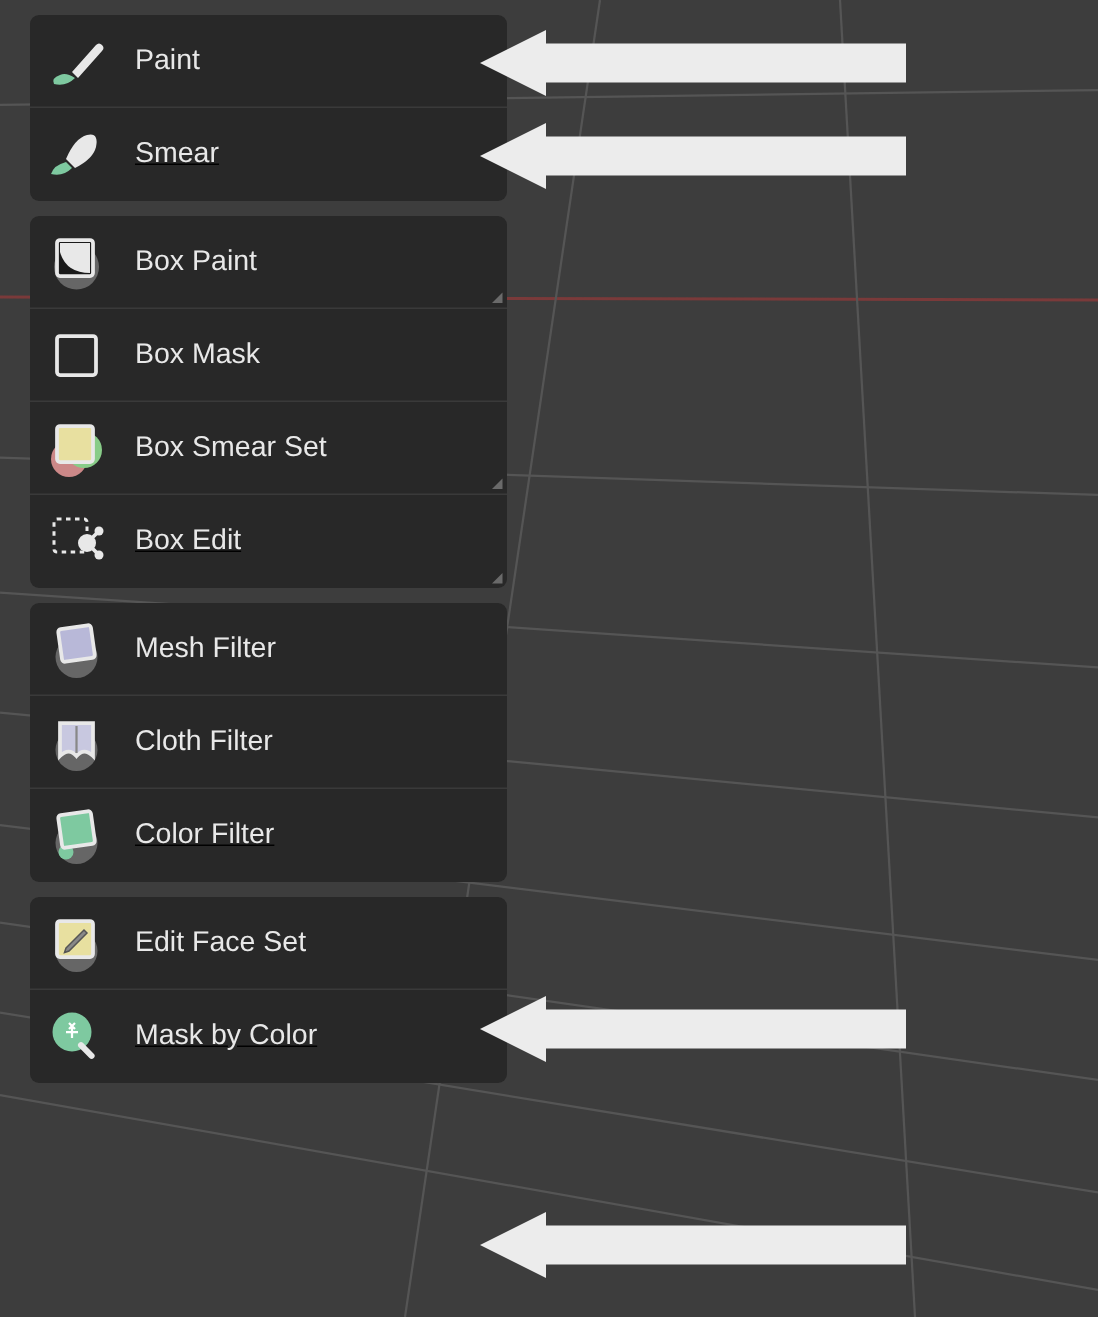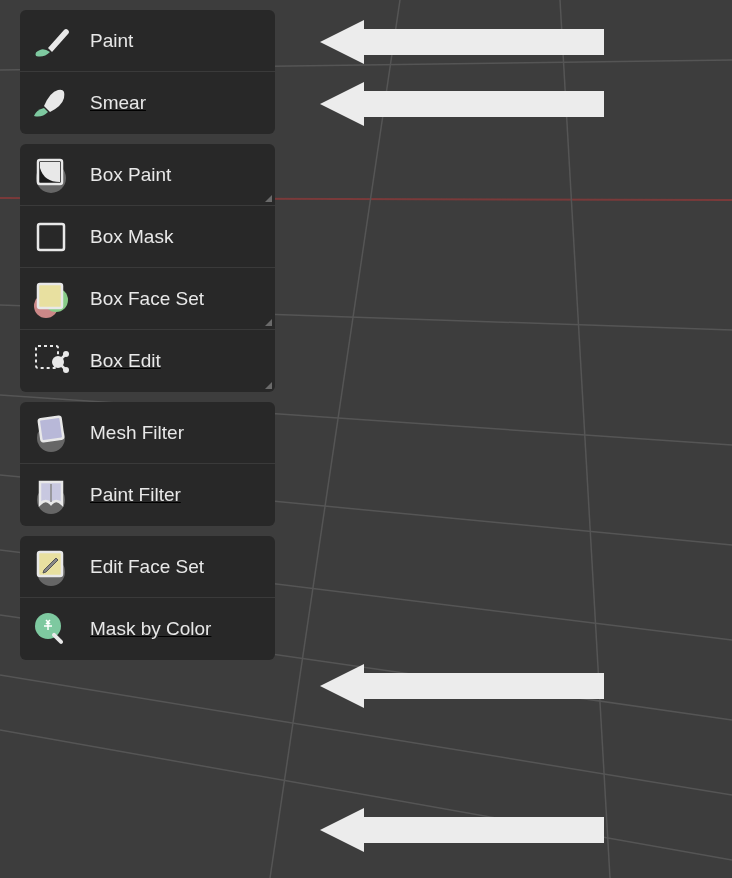--- a/index.html
+++ b/index.html
@@ -19,21 +19,21 @@
   }
   .grid-lines {
     position: absolute;
     inset: 0;
     z-index: 1;
   }
   .tool-panel {
     position: absolute;
     left: 20px;
     top: 10px;
-    width: 255px;
+    width: 318px;
     z-index: 10;
   }
   .tool-group {
     margin-bottom: 10px;
     border-radius: 6px;
     overflow: hidden;
   }
   .tool-item {
     display: flex;
     align-items: center;
@@ -148,21 +148,21 @@
       <span class="tool-label">Box Mask</span>
     </div>
     <div class="tool-item">
       <span class="tool-icon">
         <svg viewBox="0 0 42 42" width="42" height="42">
           <circle cx="16" cy="28" r="12" fill="#c88"></circle>
           <circle cx="26" cy="22" r="12" fill="#8c8"></circle>
           <rect x="8" y="6" width="24" height="24" rx="2" fill="#e8e0a0" stroke="#e8e8e8" stroke-width="2.5"></rect>
         </svg>
       </span>
-      <span class="tool-label">Box Face Set</span>
+      <span class="tool-label">Box Smear Set</span>
       <span class="expand-tri"></span>
     </div>
     <div class="tool-item">
       <span class="tool-icon">
         <svg viewBox="0 0 42 42" width="42" height="42">
           <rect x="6" y="6" width="22" height="22" rx="2" fill="none" stroke="#e8e8e8" stroke-width="2" stroke-dasharray="3 3"></rect>
           <circle cx="28" cy="22" r="6" fill="#e8e8e8"></circle>
           <path d="M 28 22 L 36 14 M 28 22 L 36 30" stroke="#e8e8e8" stroke-width="2.5"></path>
           <circle cx="36" cy="14" r="3" fill="#e8e8e8"></circle>
           <circle cx="36" cy="30" r="3" fill="#e8e8e8"></circle>
@@ -184,21 +184,31 @@
       <span class="tool-label">Mesh Filter</span>
     </div>
     <div class="tool-item">
       <span class="tool-icon">
         <svg viewBox="0 0 42 42" width="42" height="42">
           <circle cx="21" cy="26" r="14" fill="#666"></circle>
           <path d="M 10 8 L 32 8 L 32 30 Q 26 24 21 30 Q 16 24 10 30 Z" fill="#c8c8e0" stroke="#e8e8e8" stroke-width="2.5"></path>
           <line x1="21" y1="10" x2="21" y2="28" stroke="#888" stroke-width="1.5"></line>
         </svg>
       </span>
-      <span class="tool-label">Paint Filter</span>
+      <span class="tool-label">Cloth Filter</span>
+    </div>
+    <div class="tool-item">
+      <span class="tool-icon">
+        <svg viewBox="0 0 42 42" width="42" height="42">
+          <circle cx="21" cy="26" r="14" fill="#666"></circle>
+          <circle cx="14" cy="32" r="5" fill="#7ec9a0"></circle>
+          <rect x="10" y="6" width="22" height="22" rx="2" fill="#7ec9a0" stroke="#e8e8e8" stroke-width="2.5" transform="rotate(-8 21 17)"></rect>
+        </svg>
+      </span>
+      <span class="tool-label">Color Filter</span>
     </div>
   </div>
 
   <div class="tool-group">
     <div class="tool-item">
       <span class="tool-icon">
         <svg viewBox="0 0 42 42" width="42" height="42">
           <circle cx="21" cy="26" r="14" fill="#666"></circle>
           <rect x="8" y="6" width="24" height="24" rx="2" fill="#e8e0a0" stroke="#e8e8e8" stroke-width="2.5"></rect>
           <path d="M 14 24 L 26 12 L 28 14 L 16 26 L 13 27 Z" fill="#888" stroke="#555" stroke-width="1"></path>

